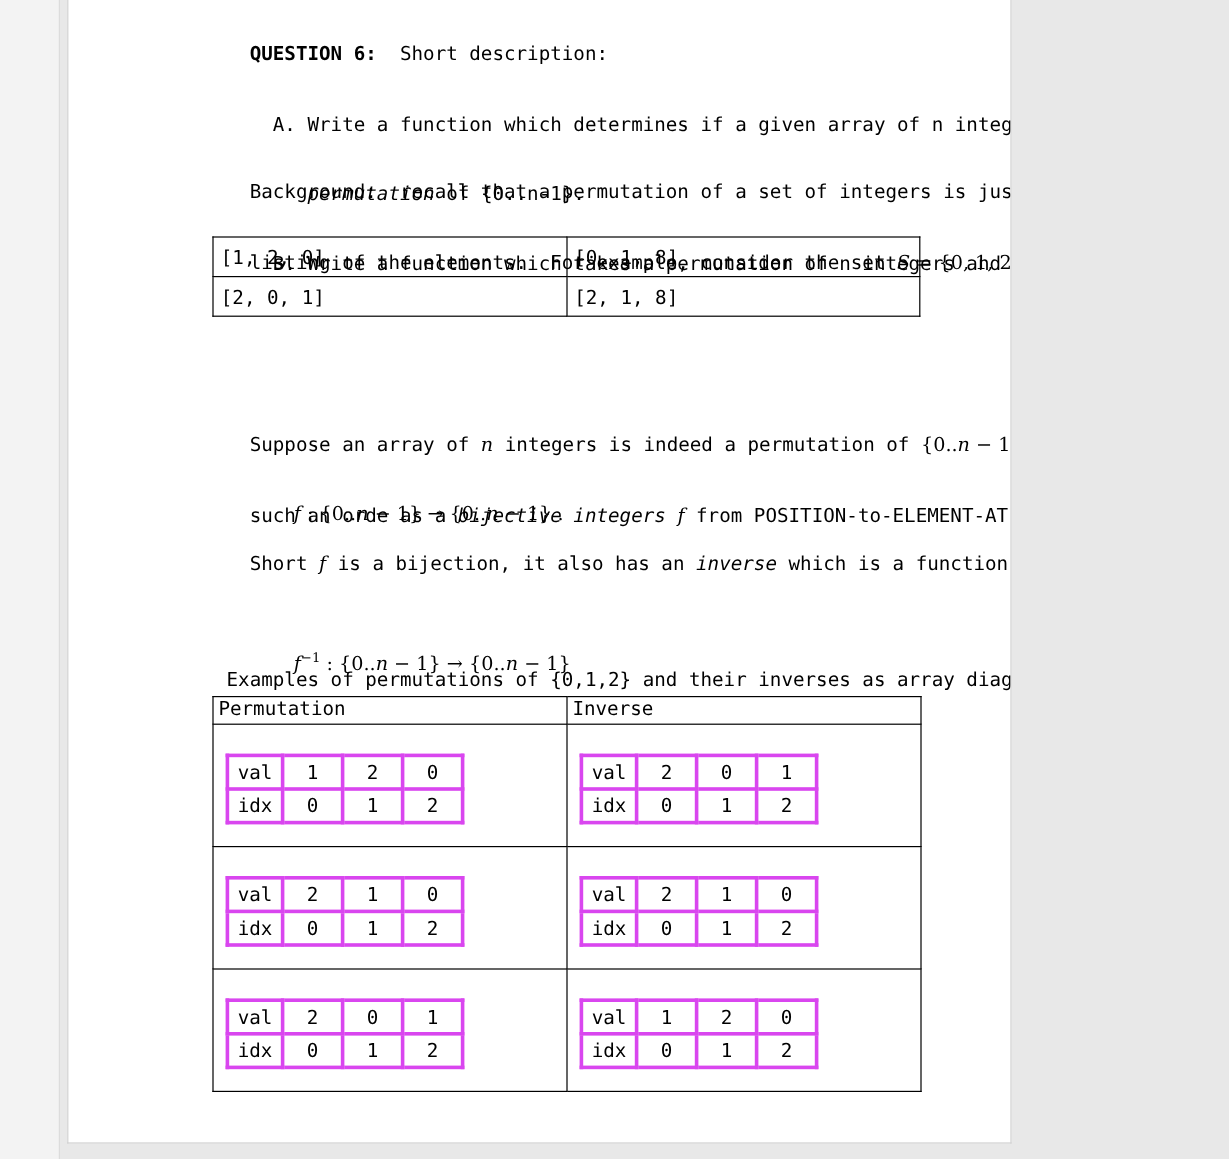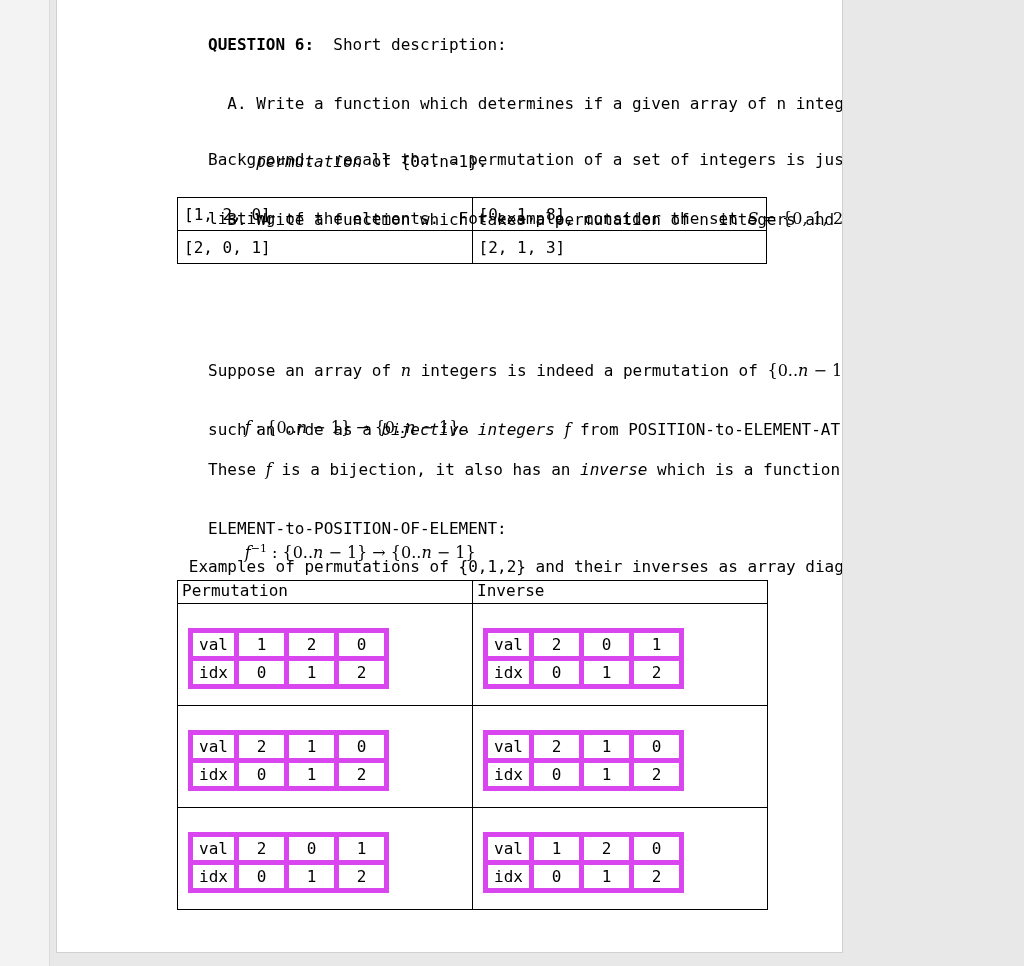--- a/index.html
+++ b/index.html
@@ -45,21 +45,21 @@
     border-collapse:collapse; table-layout:fixed; width:590px;
   }
   table.t2 > tbody > tr > td {
     border:1px solid #000; vertical-align:top; padding:0; font-size:16px;
   }
   table.t2 td.hcell { height:23px; padding-left:4px; white-space:pre; }
   table.t2 td.bcell { height:102px; }
 
   table.mini { border-collapse:collapse; margin:24px 0 0 10px; }
   table.mini td {
-    border:5px solid #d946ef; text-align:center;
+    border:3px solid #d946ef; text-align:center;
     font-size:16px; height:28px; padding:0; white-space:pre;
   }
   table.mini td.lbl { width:46px; }
   table.mini td.v   { width:50px; }
 </style>
 </head>
 <body>
 
 <div class="viewport">
   <div class="left-strip"></div>
@@ -91,44 +91,41 @@
     </div>
 
     <table class="t1">
       <tbody>
         <tr class="drow">
           <td>[1, 2, 0]</td>
           <td>[0, 1, 8]</td>
         </tr>
         <tr class="drow">
           <td>[2, 0, 1]</td>
-          <td>[2, 1, 3]</td>
+          <td>[2, 1, 8]</td>
         </tr>
       </tbody>
     </table>
 
     <div class="abs" style="left:74px; top:342px;">
       <div class="line">
         <span>Suppose an array of </span><span class="sfit">n</span><span> integers is indeed a permutation of </span><span class="sf">{0..</span><span class="sfit">n</span><span class="sf"> − 1}</span>
       </div>
       <div class="line">
         <span>such an orde as a </span><span class="it">bijective integers </span><span class="sfit">f</span><span> from POSITION-to-ELEMENT-AT-INDEX:</span>
       </div>
     </div>
 
     <div class="abs line" style="left:130px; top:399px;">
       <span class="sfit">f</span><span class="sf"> : </span><span class="sf">{0..</span><span class="sfit">n</span><span class="sf"> − 1}</span><span class="sf"> → </span><span class="sf">{0..</span><span class="sfit">n</span><span class="sf"> − 1}</span><span class="sf"> .</span>
     </div>
 
     <div class="abs" style="left:74px; top:441px;">
       <div class="line">
-        <span>These </span><span class="sfit">f</span><span> is a bijection, it also has an </span><span class="it">inverse</span><span> which is a function from</span>
-      </div>
-      <div class="line">
-        <span>ELEMENT-to-POSITION-OF-ELEMENT:</span>
+        <span>Short </span><span class="sfit">f</span><span> is a bijection, it also has an </span><span class="it">inverse</span><span> which is a function from</span>
       </div>
     </div>
 
     <div class="abs line" style="left:130px; top:520px;">
       <span class="sfit">f</span><sup class="msup sf">−1</sup><span class="sf"> : </span><span class="sf">{0..</span><span class="sfit">n</span><span class="sf"> − 1}</span><span class="sf"> → </span><span class="sf">{0..</span><span class="sfit">n</span><span class="sf"> − 1}</span>
     </div>
 
     <div class="abs line" style="left:74px; top:538px;">
       <span>Examples of permutations of {0,1,2} and their inverses as array diagrams:</span>
     </div>

